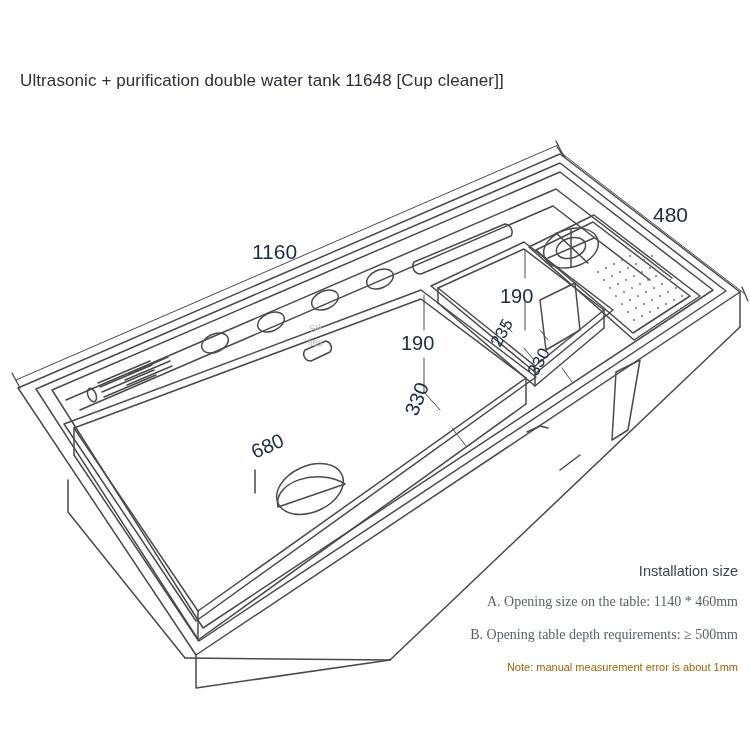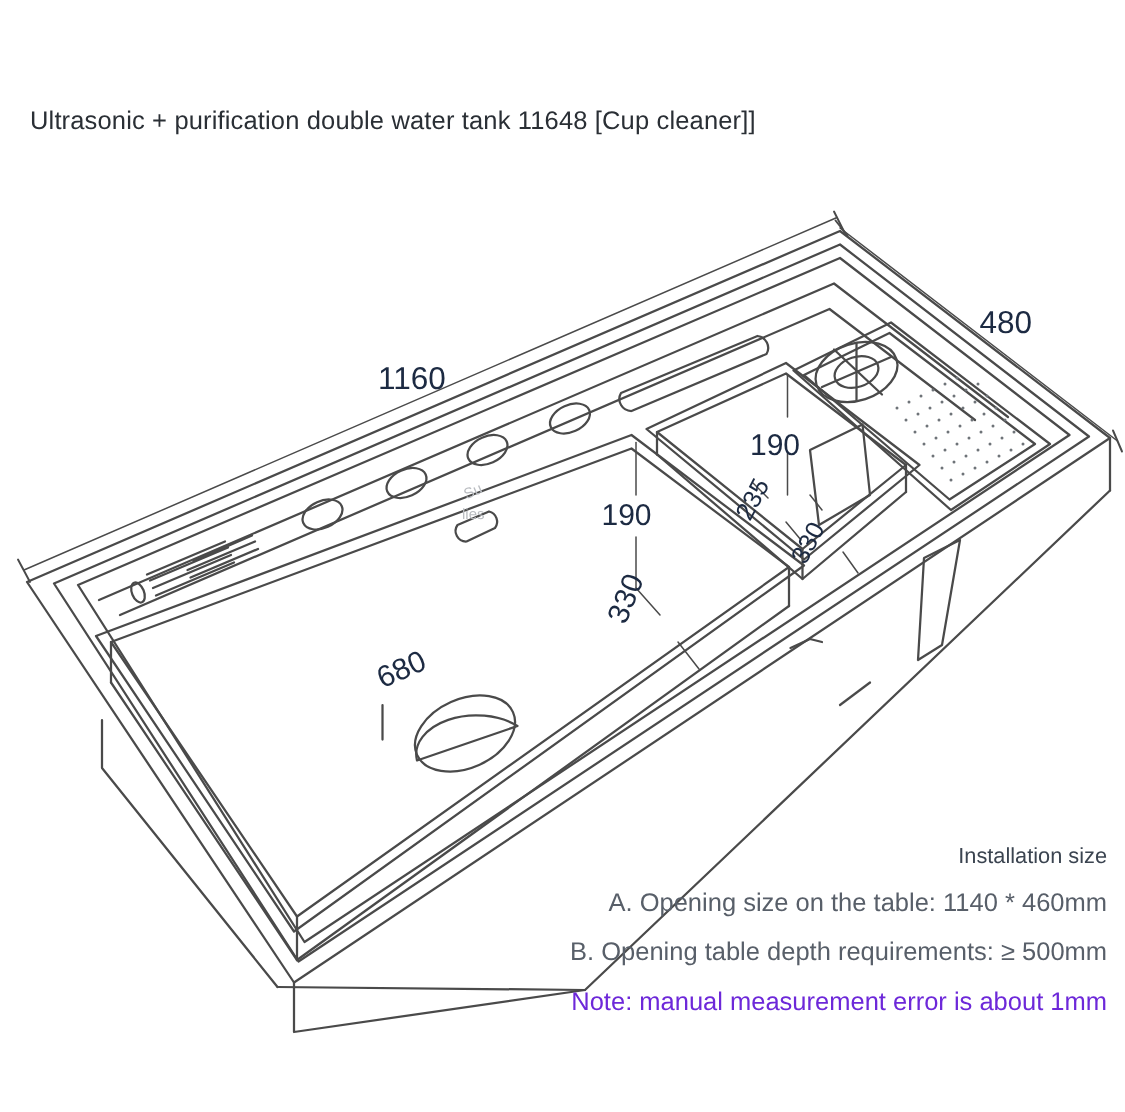--- a/index.html
+++ b/index.html
@@ -44,31 +44,31 @@
   }
   .spec-heading {
     font-size: 14.5px;
     color: #3b4450;
     line-height: 20px;
     margin: 0 0 11px 0;
     padding-right: 4px;
     font-family: "Liberation Sans", sans-serif;
   }
   .spec-item {
-    font-size: 17px;
+    font-size: 14px;
     color: #585f69;
     line-height: 20px;
     margin-bottom: 13px;
     padding-right: 4px;
-    font-family: Liberation Sans, sans-serif;
+    font-family: Liberation Serif, serif;
     white-space: nowrap;
   }
   .spec-note {
-    font-size: 17px;
-    color: #6d28d9;
+    font-size: 11px;
+    color: #a16207;
     line-height: 19px;
     margin-top: 4px;
     padding-right: 4px;
     font-family: "Liberation Sans", sans-serif;
     white-space: nowrap;
   }
   svg text.dim {
     font-family: "Liberation Sans", sans-serif;
     fill: #1c2a42;
   }

